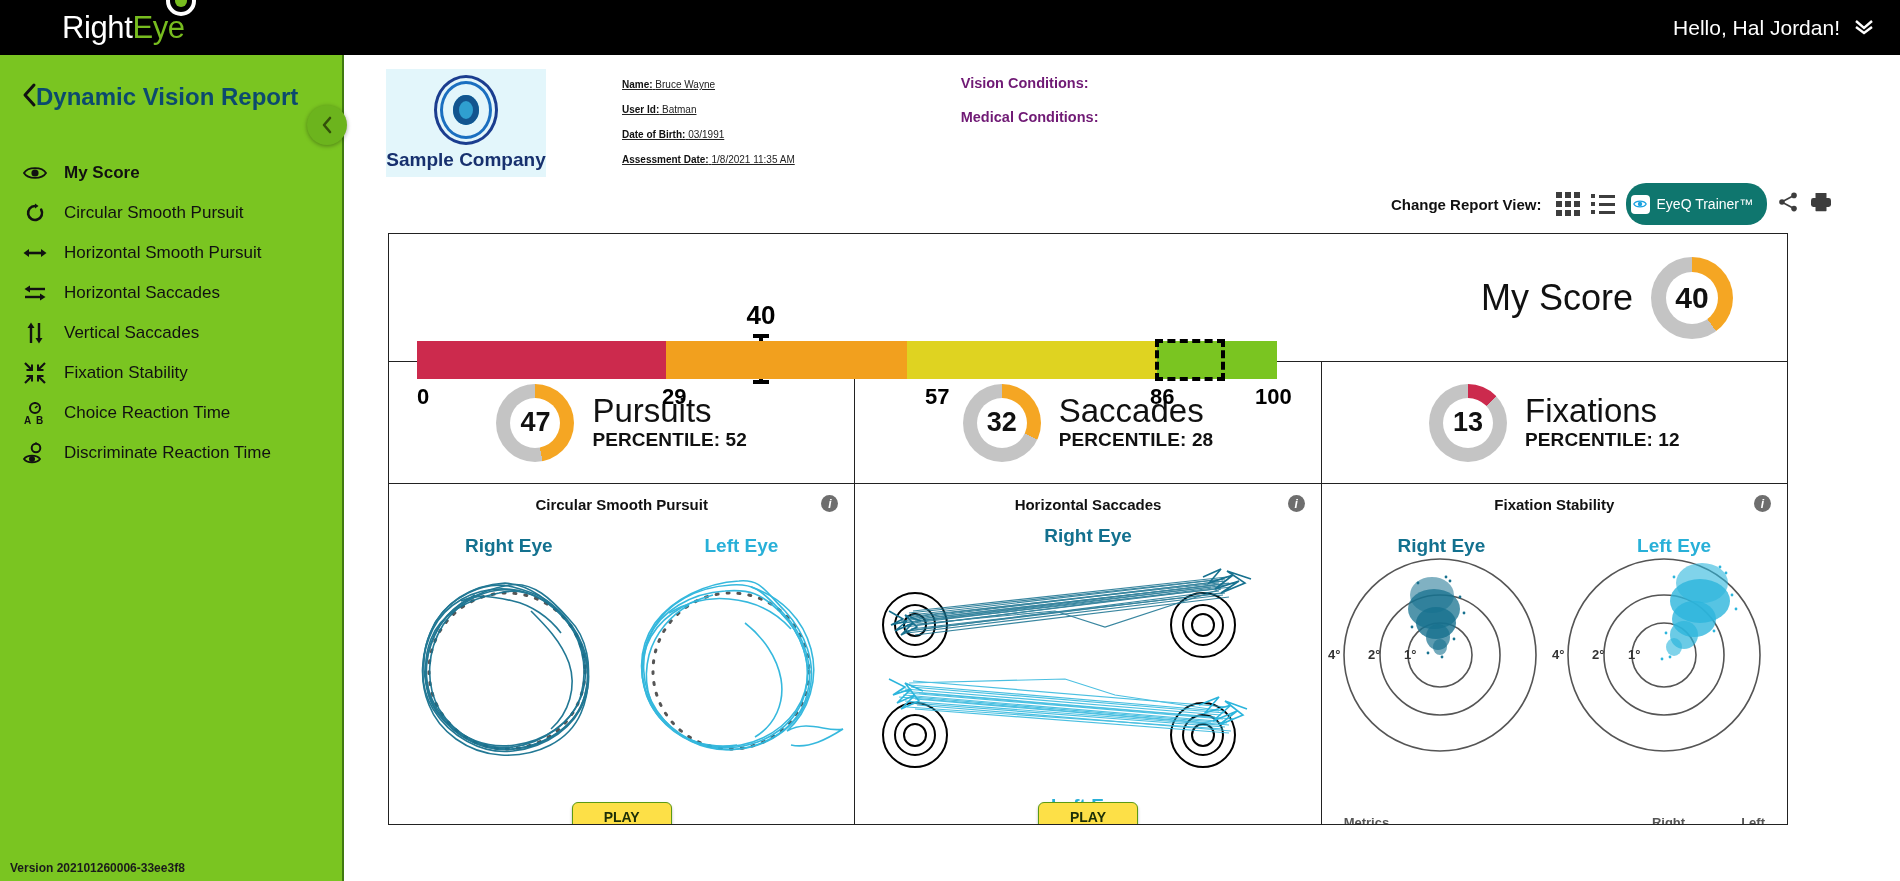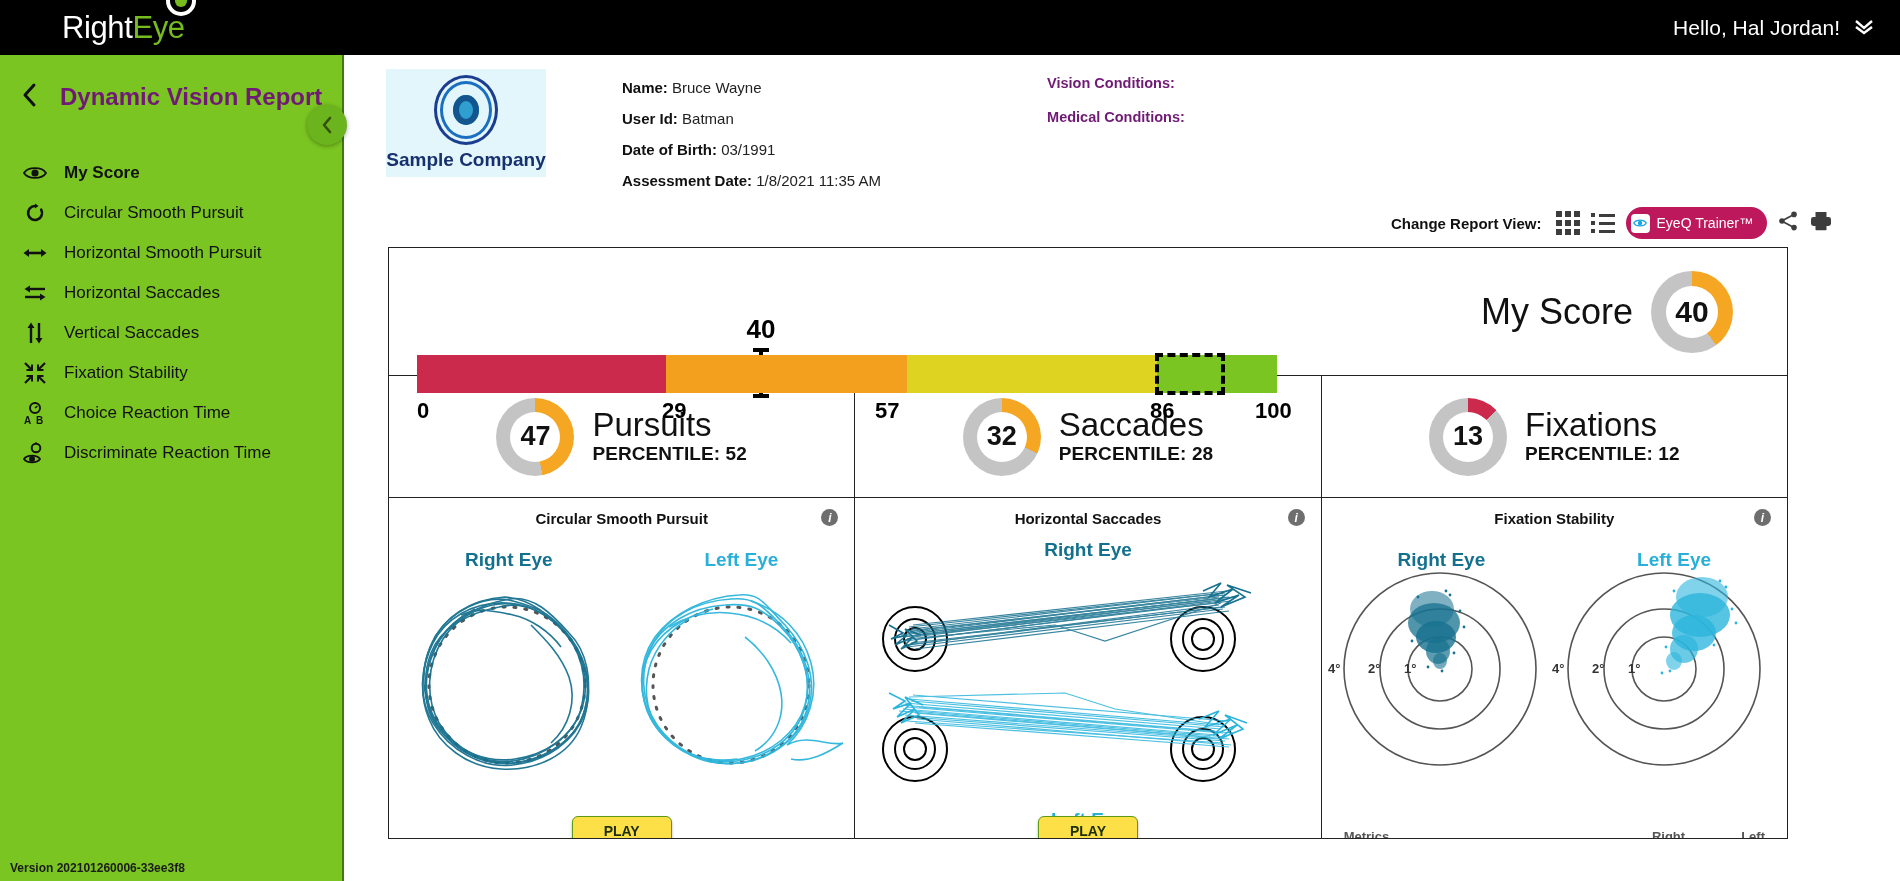--- a/index.html
+++ b/index.html
@@ -46,22 +46,22 @@
 
   
   .sidebar {
     position: absolute; top: 55px; left: 0;
     width: 344px; height: 826px;
     background: #7ac521;
     border-right: 2px solid #3f7a10;
   }
   .sidebar-title {
     margin: 28px 0 0 22px;
-    font-size: 24px; font-weight: bold; color: #701a75;
-    display: flex; align-items: center; gap: 24px;
+    font-size: 24px; font-weight: bold; color: #0c4a6e;
+    display: flex; align-items: center; gap: 0;
   }
   .back-chev { font-size: 24px; font-weight: bold; line-height: 1; }
   .nav { margin-top: 42px; }
   .nav-item {
     display: flex; align-items: center;
     height: 40px; padding-left: 22px; gap: 16px;
     color: #111; font-size: 17px;
     cursor: pointer;
   }
   .nav-item.active { font-weight: bold; }
@@ -120,40 +120,40 @@
     content: ""; position: absolute;
     width: 26px; height: 30px; border-radius: 50%;
     background: #2f9fd0;
     box-shadow: inset 0 0 0 6px #13558f;
   }
   .pat-logo-label {
     font-size: 19px; font-weight: bold; color: #17306e;
     margin-top: 2px;
   }
   .pat-fields { margin-left: 76px; padding-top: 10px; }
-  .pat-row { font-size: 15px; color: #222; margin-bottom: 14px; }
+  .pat-row { font-size: 10px; color: #222; margin-bottom: 14px; text-decoration: underline; }
   .pat-row b { font-weight: bold; color: #111; }
   .pat-cond { margin-left: 166px; padding-top: 6px; }
   .pat-cond div { font-size: 14.5px; font-weight: bold; color: #701a75; margin-bottom: 18px; }
 
   
   .viewbar {
     display: flex; align-items: center; justify-content: flex-end;
     gap: 11px; padding-right: 68px; margin-top: 4px;
   }
   .viewbar-label { font-size: 15px; font-weight: bold; color: #111; margin-right: 3px; }
   .grid-icon { display: grid; grid-template-columns: repeat(3,6px); gap: 3px; cursor: pointer; }
   .grid-icon i { width: 6px; height: 6px; background: #3d3d3d; display: block; }
   .list-icon { display: flex; flex-direction: column; gap: 4px; cursor: pointer; }
   .list-icon .lrow { display: flex; align-items: center; gap: 4px; }
   .list-icon .ldot { width: 4px; height: 4px; background: #3d3d3d; }
   .list-icon .lbar { width: 16px; height: 3px; background: #3d3d3d; }
   .eyeq-btn {
-    background: #be185d; color: #ffffff;
-    border-radius: 20px; height: 32px;
+    background: #0f766e; color: #ffffff;
+    border-radius: 20px; height: 42px;
     display: flex; align-items: center; gap: 7px;
     padding: 0 14px 0 5px;
     font-size: 14px; cursor: pointer;
   }
   .eyeq-badge {
     width: 19px; height: 19px; border-radius: 4px;
     background: #ffffff; display: flex;
     align-items: center; justify-content: center;
   }
   .share-icon, .print-icon { cursor: pointer; }
@@ -509,21 +509,21 @@
           <div class="seg" style="width:240.8px;background:#f2a01e"></div>
           <div class="seg" style="width:249.4px;background:#dfd321"></div>
           <div class="seg" style="width:120.4px;background:#7ac521"></div>
         </div>
 
         <div class="highlight-box" style="left:738px;width:70px"></div>
 
         <div class="ticks">
           <div class="tick" style="left:0px">0</div>
           <div class="tick" style="left:245px">29</div>
-          <div class="tick" style="left:458px">57</div>
+          <div class="tick" style="left:508px">57</div>
           <div class="tick" style="left:733px">86</div>
           <div class="tick" style="left:838px">100</div>
         </div>
       </div>
 
       <div class="myscore-wrap">
         <div class="myscore-label">My Score</div>
         <div class="donut" style="width:82px;height:82px;background:conic-gradient(#f5a623 0deg 144deg, #c4c4c4 144deg 360deg);">
           <div class="hole" style="inset:15px;font-size:30px;">40</div>
         </div>

